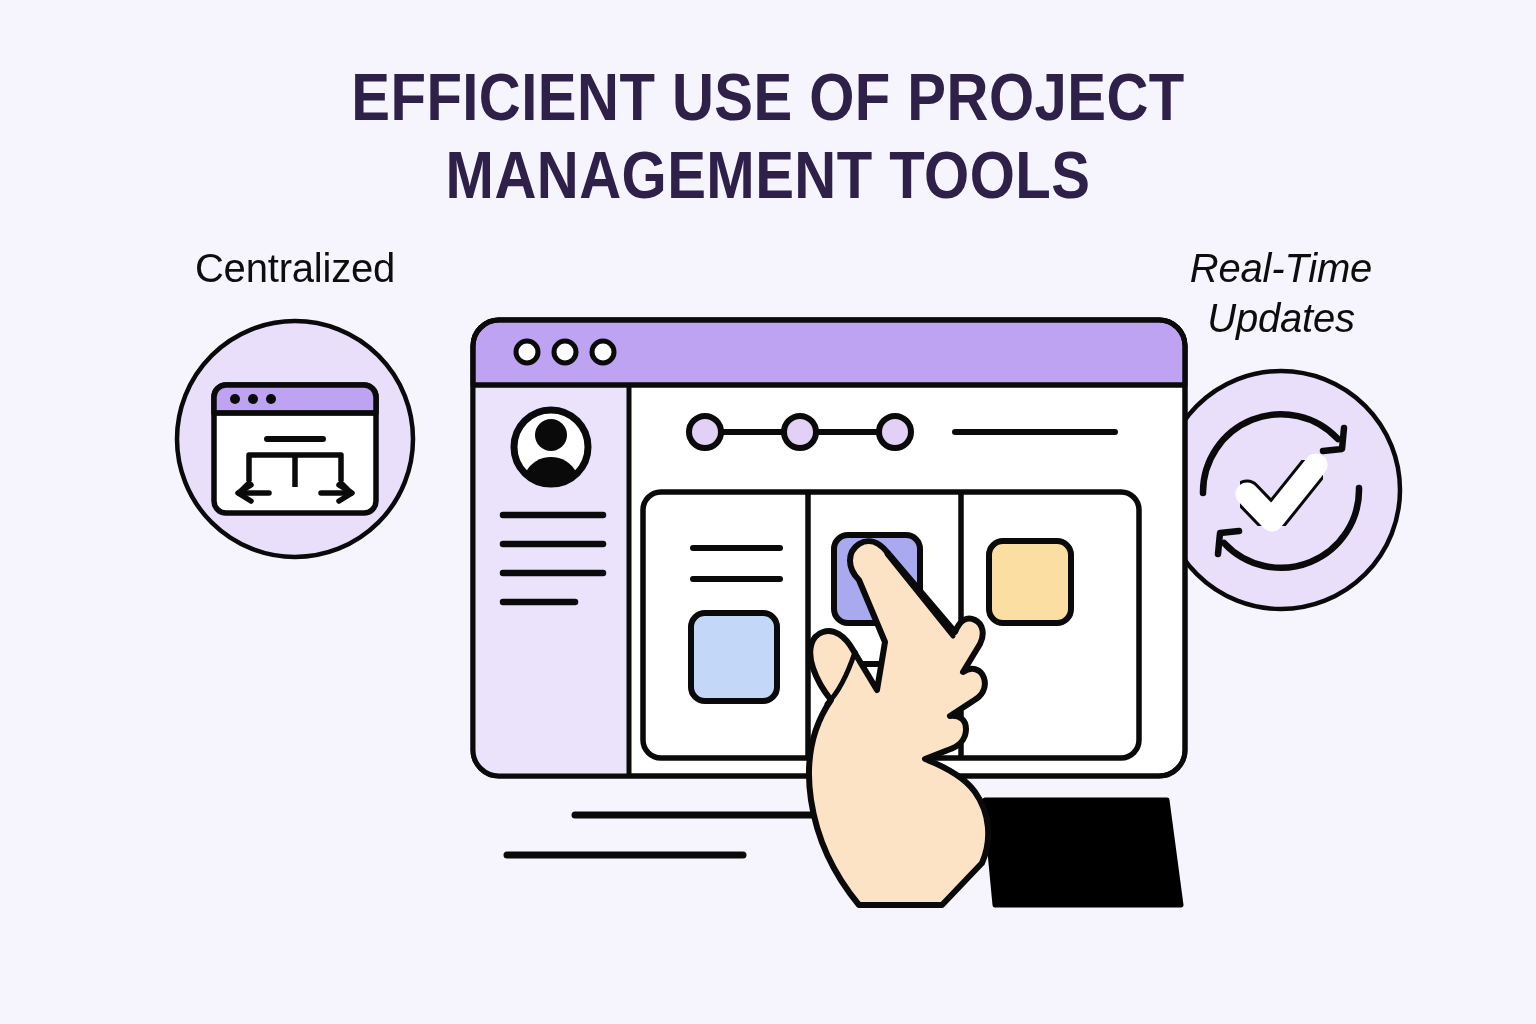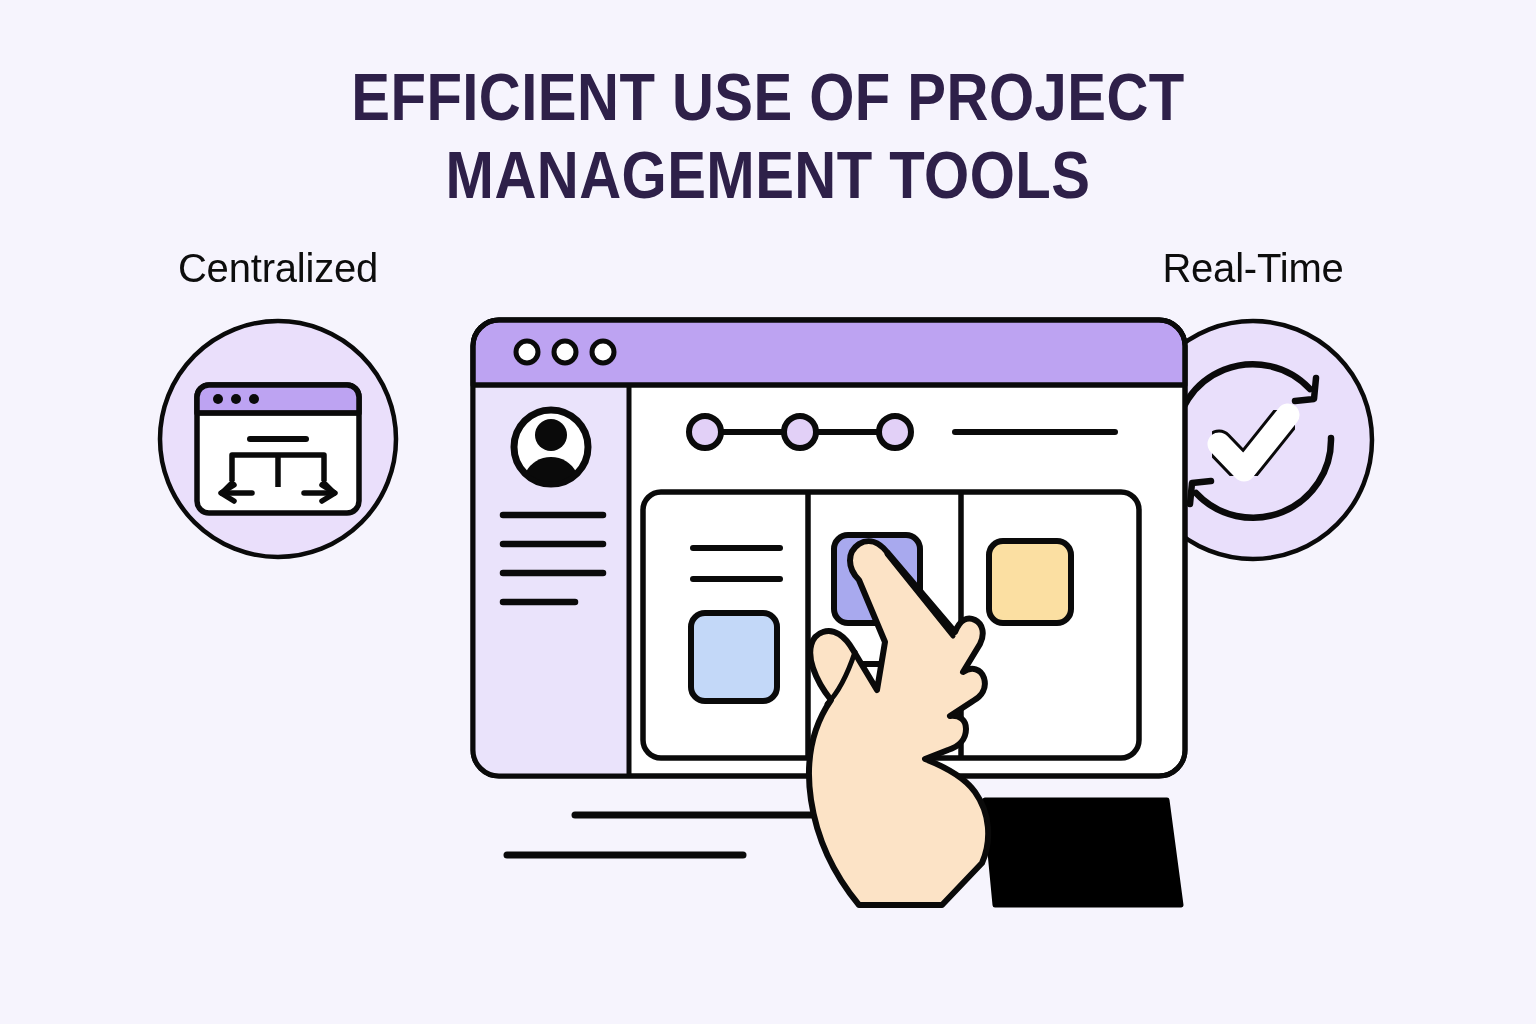--- a/index.html
+++ b/index.html
@@ -47,22 +47,22 @@
   .feature-label {
     font-family: "Liberation Sans", sans-serif;
     font-weight: 400;
     font-size: 40px;
     line-height: 50px;
     color: #0d0d0d;
     letter-spacing: -0.2px;
   }
   .feature-label .l { display: block; white-space: nowrap; }
 
-  #feature-left  { left: 118px; top: 243px; width: 320px; }
-  #feature-right { left: 1088px; top: 243px; width: 330px; }
+  #feature-left  { left: 135px; top: 243px; width: 320px; }
+  #feature-right { left: 1116px; top: 243px; width: 330px; font-style: italic; }
 
   .feature-icon {
     margin: 22px auto 0;
     display: block;
   }
 
   
   #illustration {
     position: absolute;
     left: 455px;
@@ -111,20 +111,21 @@
         <line x1="170" y1="168" x2="180" y2="178" stroke="#0a0a0a" stroke-width="5.5" stroke-linecap="round"></line>
         <line x1="150" y1="178" x2="180" y2="178" stroke="#0a0a0a" stroke-width="5.5" stroke-linecap="round"></line>
         <polyline class="nofill" points="168,170 181,178 168,186" stroke="#0a0a0a" stroke-width="5.5" stroke-linecap="round" stroke-linejoin="round"></polyline>
       </g>
     </svg>
   </div>
 
   <div class="feature" id="feature-right">
     <div class="feature-label">
       <span class="l">Real-Time</span>
+      <span class="l">Updates</span>
     </div>
     <svg class="feature-icon" width="250" height="250" viewBox="0 0 250 250">
       <circle cx="125" cy="125" r="119" fill="#e9dffb" stroke="#0a0a0a" stroke-width="4.5"></circle>
 
       <path class="nofill" d="M47 128 A78 78 0 0 1 182 74" stroke="#0a0a0a" stroke-width="6.5" stroke-linecap="round"></path>
       <polyline class="nofill" points="167,86 186,84 188,63" stroke="#0a0a0a" stroke-width="6.5" stroke-linecap="round" stroke-linejoin="round"></polyline>
 
       <path class="nofill" d="M203 123 A78 78 0 0 1 68 178" stroke="#0a0a0a" stroke-width="6.5" stroke-linecap="round"></path>
       <polyline class="nofill" points="83,166 64,168 62,189" stroke="#0a0a0a" stroke-width="6.5" stroke-linecap="round" stroke-linejoin="round"></polyline>
 

